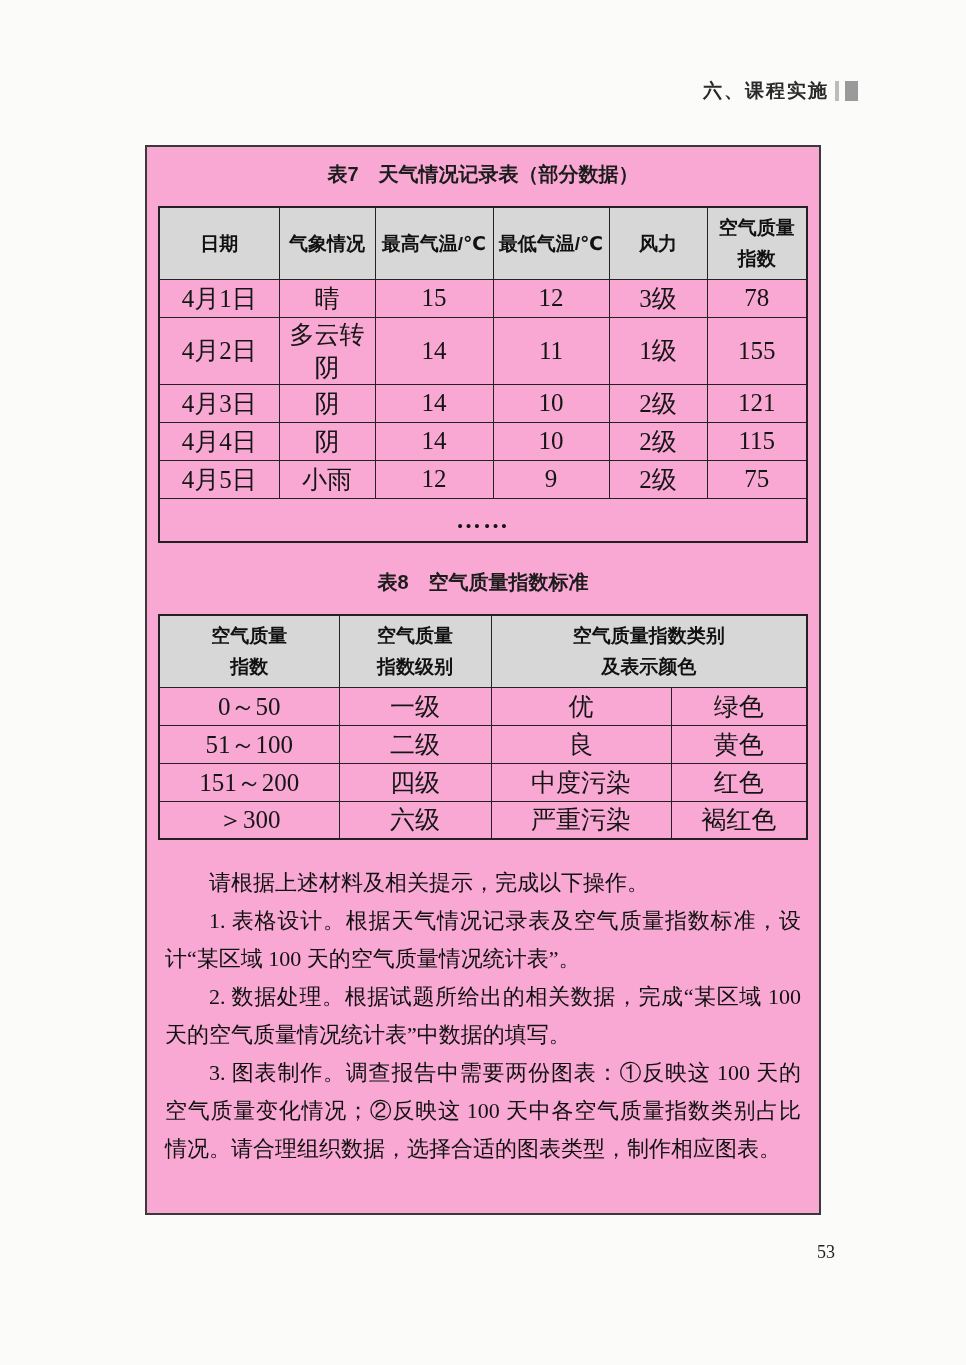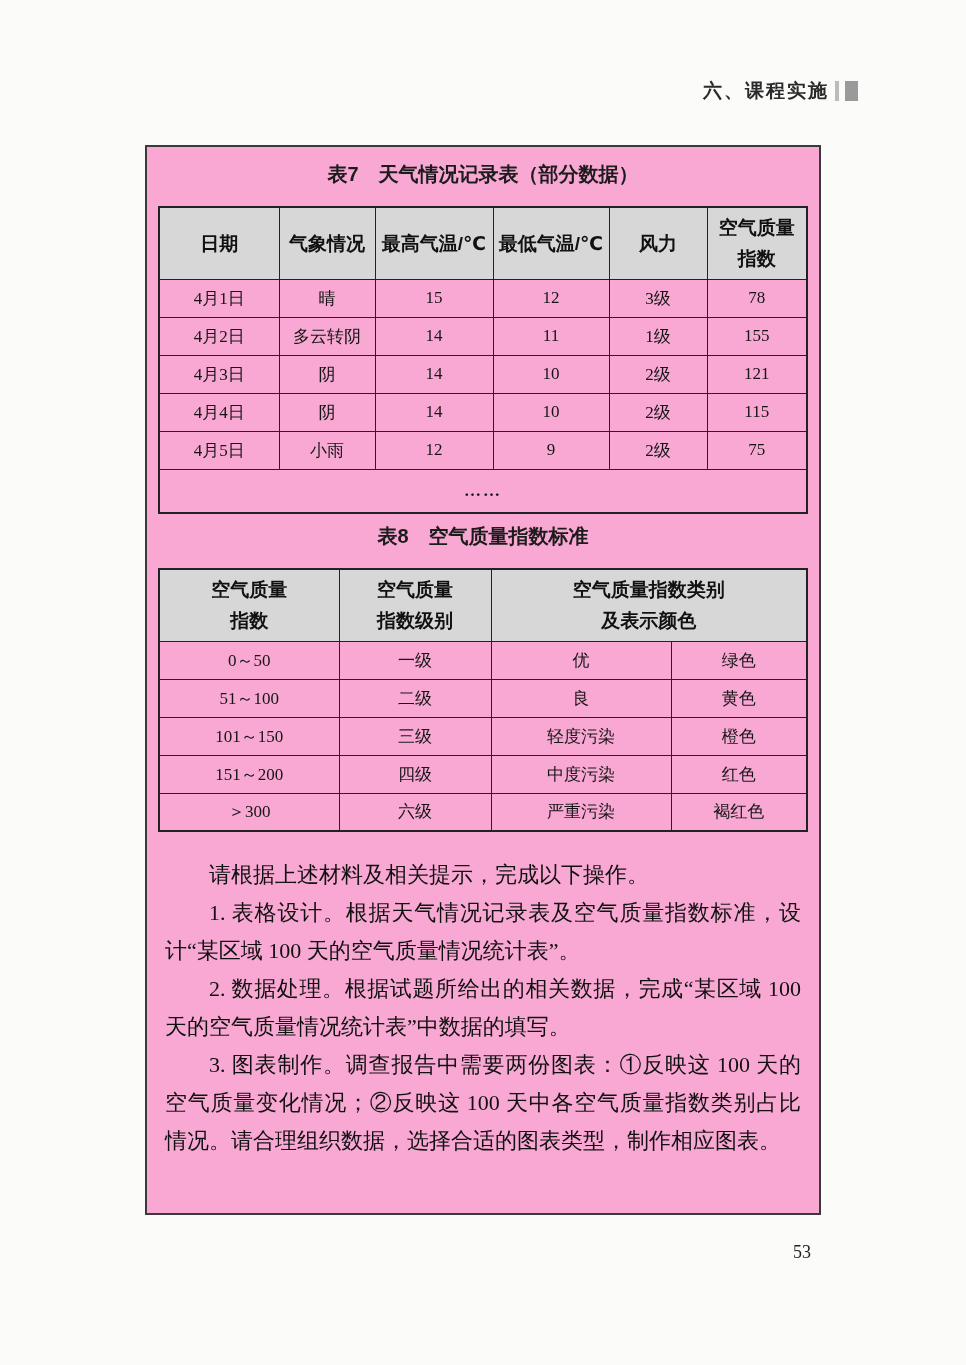--- a/index.html
+++ b/index.html
@@ -28,48 +28,48 @@
     width: 676px; height: 1070px;
     border: 2px solid #3a3a3a; background: #f9a8d4;
   }
 
   .table-caption {
     text-align: center;
     font-family: "Liberation Sans", "DejaVu Sans", sans-serif;
     font-weight: bold; font-size: 20px; color: #1c1c1c;
   }
   .caption-7 { margin-top: 14px; }
-  .caption-8 { margin-top: 9px; }
+  .caption-8 { margin-top: 26px; }
 
   table {
     border-collapse: collapse; table-layout: fixed;
     margin: 18px auto 0; width: 648px;
     border: 2px solid #222;
   }
   th, td {
     border: 1.5px solid #222; text-align: center; vertical-align: middle;
     padding: 0; overflow: hidden;
   }
   th {
     background: #d7d7d7;
     font-family: "Liberation Sans", "DejaVu Sans", sans-serif;
     font-weight: bold; font-size: 19px; height: 72px; line-height: 1.65;
     color: #111;
   }
-  td { font-size: 17px; height: 38px; }
+  td { font-size: 25px; height: 38px; }
   .t7 .dots td { height: 44px; font-weight: bold; letter-spacing: 2px; }
 
   .instructions { margin: 24px 18px 0 18px; }
   .instructions p {
     margin: 0; font-size: 22px; line-height: 38px;
     text-align: justify; text-indent: 2em; color: #111;
   }
 
   .page-number {
-    position: absolute; left: 780px; top: 1242px; width: 44px;
+    position: absolute; left: 804px; top: 1242px; width: 44px;
     text-align: center; font-size: 18px; color: #222;
   }
 </style>
 </head>
 <body>
 
 <div class="running-head">
   <span>六、课程实施</span>
   <span class="rh-bar thin"></span>
   <span class="rh-bar thick"></span>
@@ -190,26 +190,20 @@
         <td>优</td>
         <td>绿色</td>
       </tr>
       <tr>
         <td>51～100</td>
         <td>二级</td>
         <td>良</td>
         <td>黄色</td>
       </tr>
       <tr>
-        <td>101～150</td>
-        <td>三级</td>
-        <td>轻度污染</td>
-        <td>橙色</td>
-      </tr>
-      <tr>
         <td>151～200</td>
         <td>四级</td>
         <td>中度污染</td>
         <td>红色</td>
       </tr>
       <tr>
         <td>＞300</td>
         <td>六级</td>
         <td>严重污染</td>
         <td>褐红色</td>

